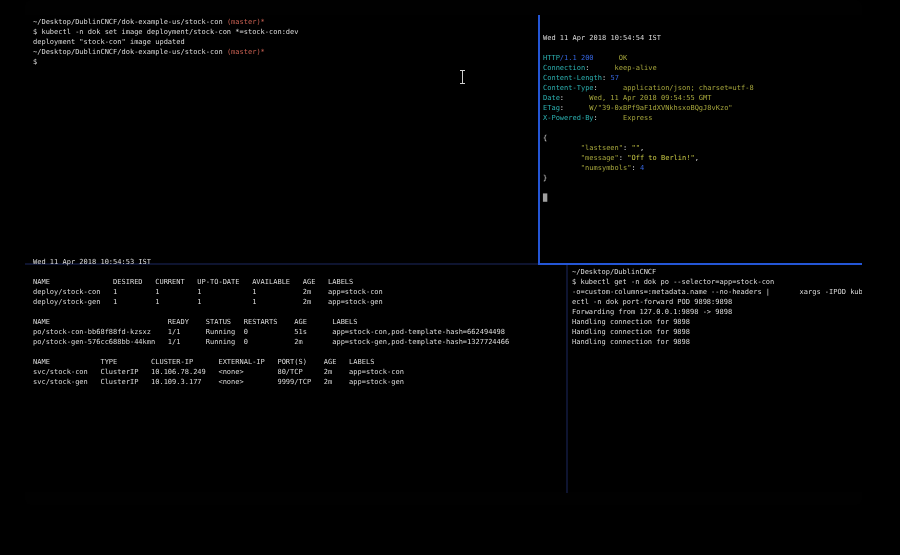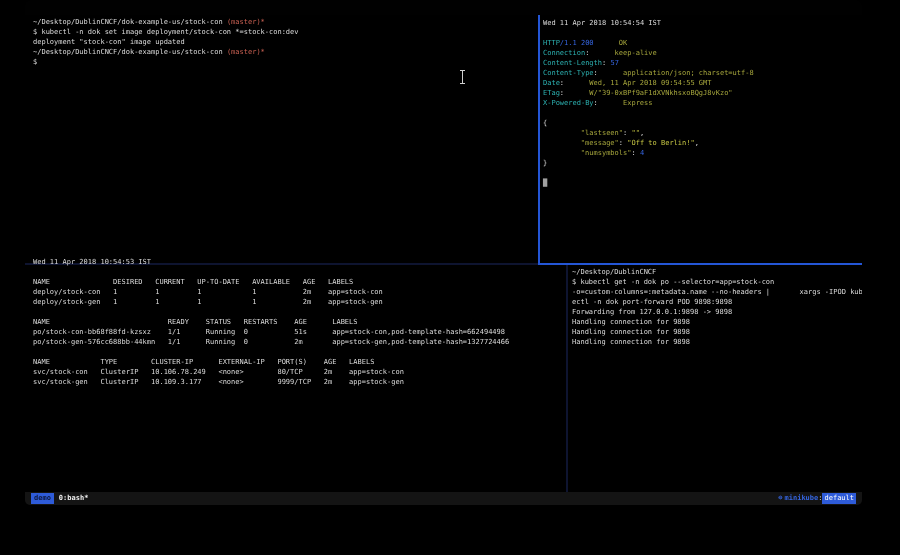--- a/index.html
+++ b/index.html
@@ -27,21 +27,21 @@
   }
   .tline{height:10px;}
   .c-fg{color:#dcdcdc;}
   .c-red{color:#c96052;}
   .c-cyan{color:#2cb1b1;}
   .c-blue{color:#3565e0;}
   .c-olive{color:#a6a63c;margin-left:21px;}
   .c-yellow{color:#c9c945;}
   .c-cursor{color:#a0a0a0;}
   .pane-top-left{left:0;top:0;width:513px;height:248px;padding:2px 0 16px 8px;}
-  .pane-top-right{left:515px;top:1px;width:322px;height:248px;padding:2px 0 0 3px;}
+  .pane-top-right{left:515px;top:16px;width:322px;height:248px;padding:2px 0 0 3px;}
   .pane-bottom-left{left:0;top:240px;width:541px;height:228px;padding:2px 0 0 8px;}
   .pane-bottom-right{left:543px;top:250px;width:294px;height:228px;padding:2px 0 0 4px;}
   .border-v-active{position:absolute;left:513px;top:0;width:2px;height:248px;background:#2456d6;}
   .border-h-inactive{position:absolute;left:0;top:248px;width:513px;height:2px;background:#0e1430;}
   .border-h-active{position:absolute;left:513px;top:248px;width:324px;height:2px;background:#2456d6;}
   .border-v-inactive{position:absolute;left:541px;top:250px;width:2px;height:228px;background:#0e1430;}
   .statusbar{
     position:absolute;left:0;right:0;bottom:0;height:13px;background:#141414;
     display:flex;align-items:center;justify-content:space-between;
     font-size:7px;line-height:11px;padding:0 6px;
@@ -69,25 +69,13 @@
     <div class="pane pane-top-right"><div class="tline"><span class="c-fg">Wed 11 Apr 2018 10:54:54 IST</span></div><div class="tline">&nbsp;</div><div class="tline"><span class="c-cyan">HTTP</span><span class="c-blue">/1.1 200</span><span class="c-olive"> OK</span></div><div class="tline"><span class="c-cyan">Connection</span><span class="c-fg">: </span><span class="c-olive">keep-alive</span></div><div class="tline"><span class="c-cyan">Content-Length</span><span class="c-fg">: </span><span class="c-blue">57</span></div><div class="tline"><span class="c-cyan">Content-Type</span><span class="c-fg">: </span><span class="c-olive">application/json; charset=utf-8</span></div><div class="tline"><span class="c-cyan">Date</span><span class="c-fg">: </span><span class="c-olive">Wed, 11 Apr 2018 09:54:55 GMT</span></div><div class="tline"><span class="c-cyan">ETag</span><span class="c-fg">: </span><span class="c-olive">W/"39-0xBPf9aF1dXVNkhsxoBQgJ8vKzo"</span></div><div class="tline"><span class="c-cyan">X-Powered-By</span><span class="c-fg">: </span><span class="c-olive">Express</span></div><div class="tline">&nbsp;</div><div class="tline"><span class="c-fg">{</span></div><div class="tline"><span class="c-fg">    </span><span class="c-olive">"lastseen"</span><span class="c-fg">: </span><span class="c-yellow">""</span><span class="c-fg">,</span></div><div class="tline"><span class="c-fg">    </span><span class="c-olive">"message"</span><span class="c-fg">: </span><span class="c-yellow">"Off to Berlin!"</span><span class="c-fg">,</span></div><div class="tline"><span class="c-fg">    </span><span class="c-olive">"numsymbols"</span><span class="c-fg">: </span><span class="c-blue">4</span></div><div class="tline"><span class="c-fg">}</span></div><div class="tline">&nbsp;</div><div class="tline"><span class="c-cursor">█</span></div></div>
     <div class="border-h-inactive"></div>
     <div class="border-h-active"></div>
     <div class="pane pane-bottom-left"><div class="tline"><span class="c-fg">Wed 11 Apr 2018 10:54:53 IST</span></div><div class="tline">&nbsp;</div><div class="tline"><span class="c-fg">NAME               DESIRED   CURRENT   UP-TO-DATE   AVAILABLE   AGE   LABELS</span></div><div class="tline"><span class="c-fg">deploy/stock-con   1         1         1            1           2m    app=stock-con</span></div><div class="tline"><span class="c-fg">deploy/stock-gen   1         1         1            1           2m    app=stock-gen</span></div><div class="tline">&nbsp;</div><div class="tline"><span class="c-fg">NAME                            READY    STATUS   RESTARTS    AGE      LABELS</span></div><div class="tline"><span class="c-fg">po/stock-con-bb68f88fd-kzsxz    1/1      Running  0           51s      app=stock-con,pod-template-hash=662494498</span></div><div class="tline"><span class="c-fg">po/stock-gen-576cc688bb-44kmn   1/1      Running  0           2m       app=stock-gen,pod-template-hash=1327724466</span></div><div class="tline">&nbsp;</div><div class="tline"><span class="c-fg">NAME            TYPE        CLUSTER-IP      EXTERNAL-IP   PORT(S)    AGE   LABELS</span></div><div class="tline"><span class="c-fg">svc/stock-con   ClusterIP   10.106.78.249   &lt;none&gt;        80/TCP     2m    app=stock-con</span></div><div class="tline"><span class="c-fg">svc/stock-gen   ClusterIP   10.109.3.177    &lt;none&gt;        9999/TCP   2m    app=stock-gen</span></div></div>
     <div class="border-v-inactive"></div>
     <div class="pane pane-bottom-right"><div class="tline"><span class="c-fg">~/Desktop/DublinCNCF</span></div><div class="tline"><span class="c-fg">$ kubectl get -n dok po --selector=app=stock-con</span></div><div class="tline"><span class="c-fg">-o=custom-columns=:metadata.name --no-headers |       xargs -IPOD kub</span></div><div class="tline"><span class="c-fg">ectl -n dok port-forward POD 9898:9898</span></div><div class="tline"><span class="c-fg">Forwarding from 127.0.0.1:9898 -&gt; 9898</span></div><div class="tline"><span class="c-fg">Handling connection for 9898</span></div><div class="tline"><span class="c-fg">Handling connection for 9898</span></div><div class="tline"><span class="c-fg">Handling connection for 9898</span></div></div>
   </div>
 
   <div class="ibeam"></div>
 
-  <div class="statusbar">
-    <div class="sb-left">
-      <span class="session-badge">demo</span>
-      <span class="window-tab">0:bash*</span>
-    </div>
-    <div class="sb-right">
-      <span class="kube-icon">☸</span>
-      <span class="kube-context">minikube</span>
-      <span class="kube-sep">:</span>
-      <span class="kube-ns">default</span>
-    </div>
-  </div>
 </div>
 
 </body></html>

